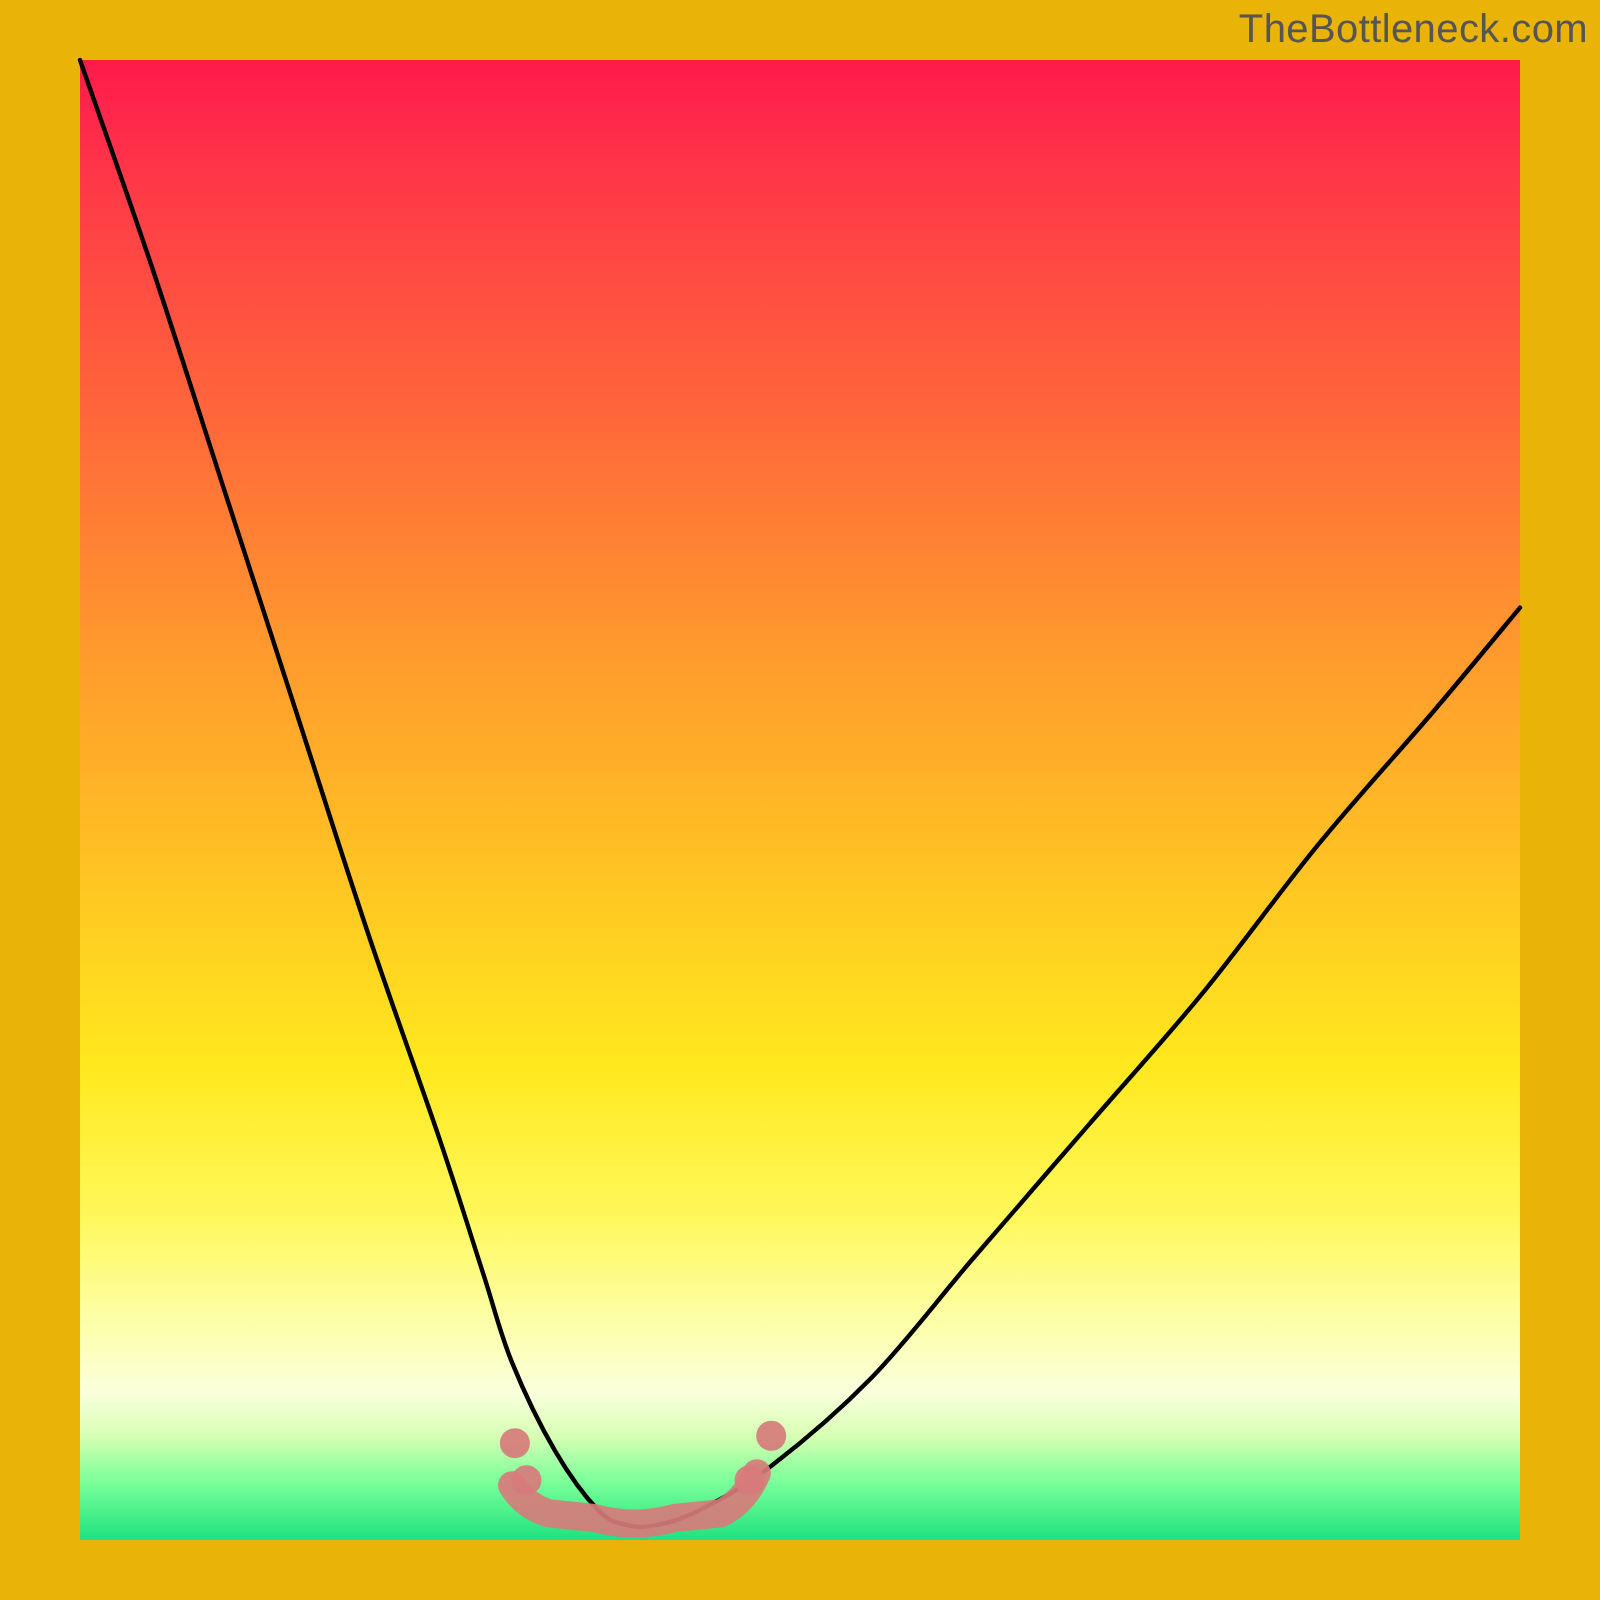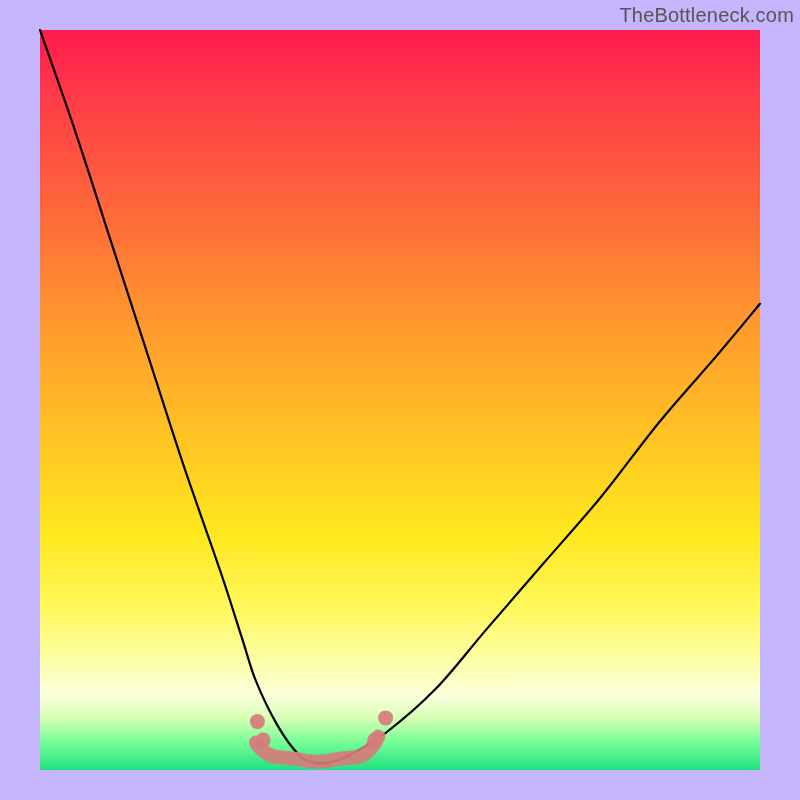--- a/index.html
+++ b/index.html
@@ -8,21 +8,21 @@
     width: 800px;
     height: 800px;
     background: #000;
     overflow: hidden;
     font-family: Arial, Helvetica, sans-serif;
   }
   .frame {
     position: relative;
     width: 800px;
     height: 800px;
-    background: #c4b5fd;
+    background: #eab308;
   }
   .plot-area {
     position: absolute;
     left: 40px;
     top: 30px;
     width: 720px;
     height: 740px;
     
     background: linear-gradient(
       to bottom,

